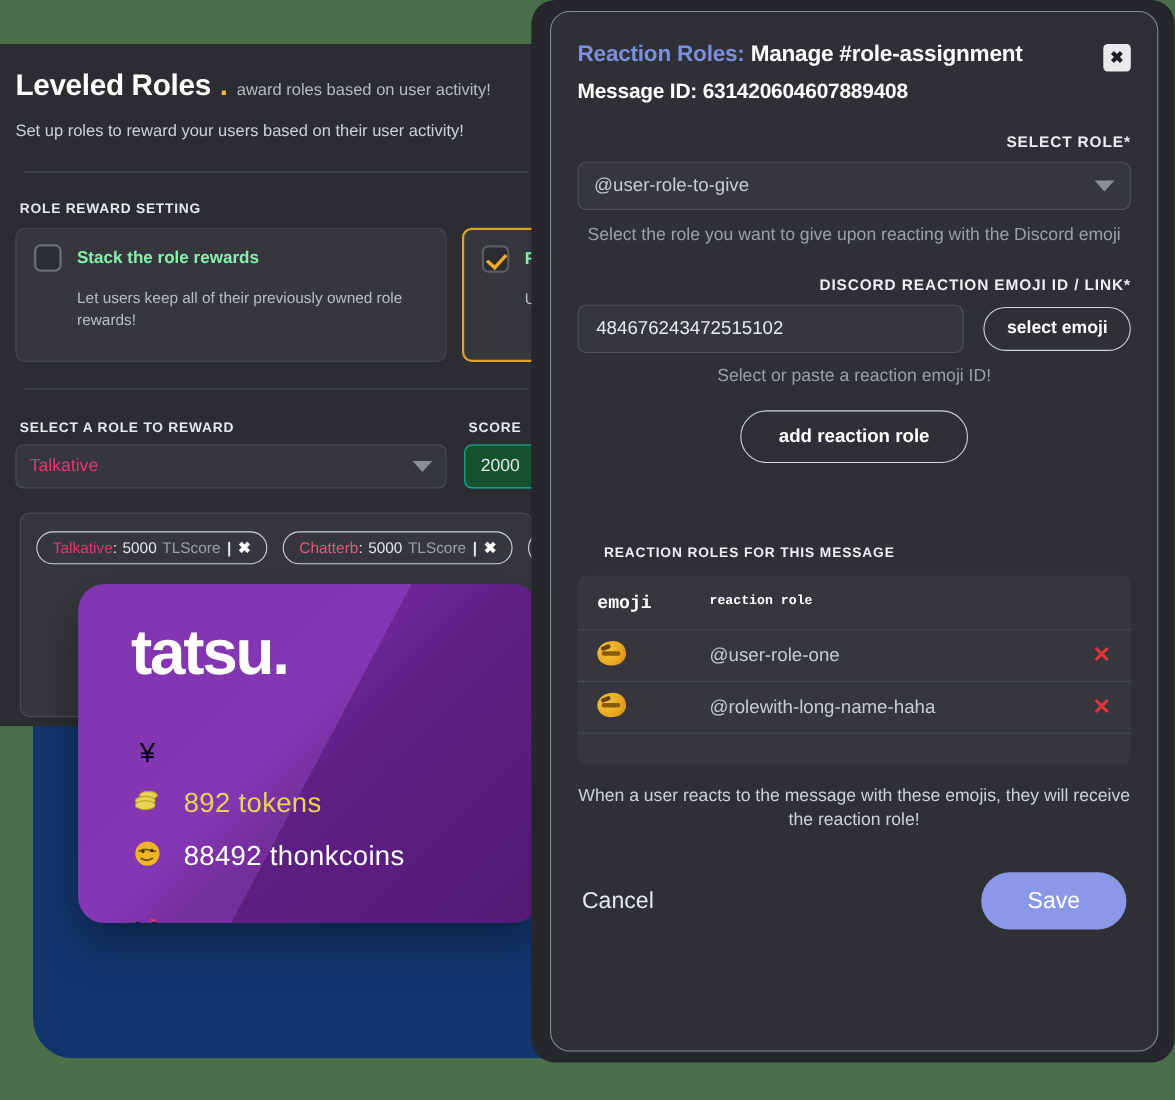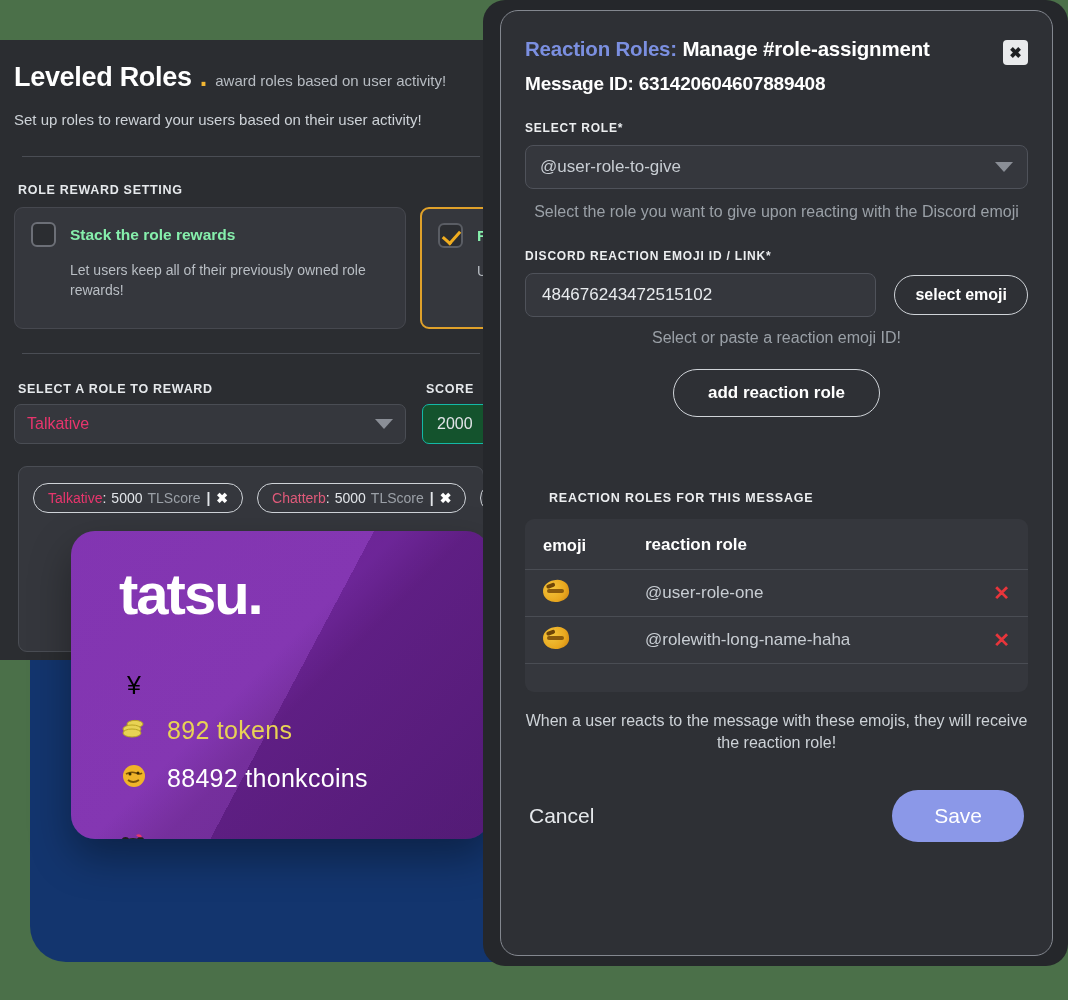--- a/index.html
+++ b/index.html
@@ -143,21 +143,21 @@
   .modal-title { font-size: 20.5px; font-weight: 700; color: #fff; letter-spacing: -0.2px; }
   .modal-title .accent { color: #7b8fe0; }
   .close-btn {
     width: 25px; height: 25px; border-radius: 4px;
     background: #e9eaec; display: flex; align-items: center; justify-content: center;
     color: #1d1f22; font-size: 15px; font-weight: 700; line-height: 1;
     flex: 0 0 auto; margin-top: 3px;
   }
   .msg-id { font-size: 19px; font-weight: 700; color: #fff; margin-top: 8px; letter-spacing: -0.2px; }
 
-  .m-label { font-size: 12px; font-weight: 700; color: #eceef0; letter-spacing: 0.8px; margin-top: 26px; }
+  .m-label { font-size: 14px; font-weight: 700; color: #eceef0; letter-spacing: 0.8px; margin-top: 26px; text-align: right; }
   .m-select {
     margin-top: 10px; height: 44px; background: #35373d;
     border: 1px solid #4f525a; border-radius: 8px;
     display: flex; align-items: center; justify-content: space-between;
     padding: 0 14px;
   }
   .m-select .val { font-size: 17px; color: #c8cdd3; }
   .m-help { text-align: center; font-size: 16px; color: #9aa0a7; margin-top: 12px; line-height: 1.35; }
 
   .emoji-row { display: flex; align-items: center; gap: 18px; margin-top: 10px; }
@@ -178,23 +178,23 @@
     border: 1.5px solid #cfd3d8; border-radius: 999px;
     padding: 13px 34px; font-size: 17px; font-weight: 700; color: #fff;
     background: transparent;
   }
 
   .rr-section-label { font-size: 12.5px; font-weight: 700; color: #eceef0; letter-spacing: 0.8px; margin-top: 74px; padding-left: 24px; }
   .rr-table {
     margin-top: 14px; background: #35373d; border-radius: 9px;
     overflow: hidden; padding-bottom: 28px;
   }
-  .rr-head { display: flex; align-items: flex-end; padding: 16px 18px 14px 18px; }
+  .rr-head { display: flex; align-items: flex-start; padding: 16px 18px 14px 18px; font-family: Liberation Mono, monospace; }
   .rr-head .c-emoji { width: 102px; font-size: 16.5px; font-weight: 700; color: #fff; }
-  .rr-head .c-role { font-size: 17px; font-weight: 700; color: #fff; }
+  .rr-head .c-role { font-size: 12px; font-weight: 700; color: #fff; }
   .rr-row {
     display: flex; align-items: center; padding: 10px 18px;
     border-top: 1px solid #4a4d54;
   }
   .rr-row .c-emoji { width: 102px; font-size: 23px; line-height: 1; }
   .rr-row .c-role { flex: 1; font-size: 17px; color: #c8cdd3; }
   .rr-del { color: #e8353b; font-size: 20px; font-weight: 700; line-height: 1; }
   .rr-row-spacer { border-top: 1px solid #4a4d54; height: 1px; }
 
   .m-footer-help { text-align: center; font-size: 16px; color: #cdd2d7; margin-top: 18px; line-height: 1.4; }

